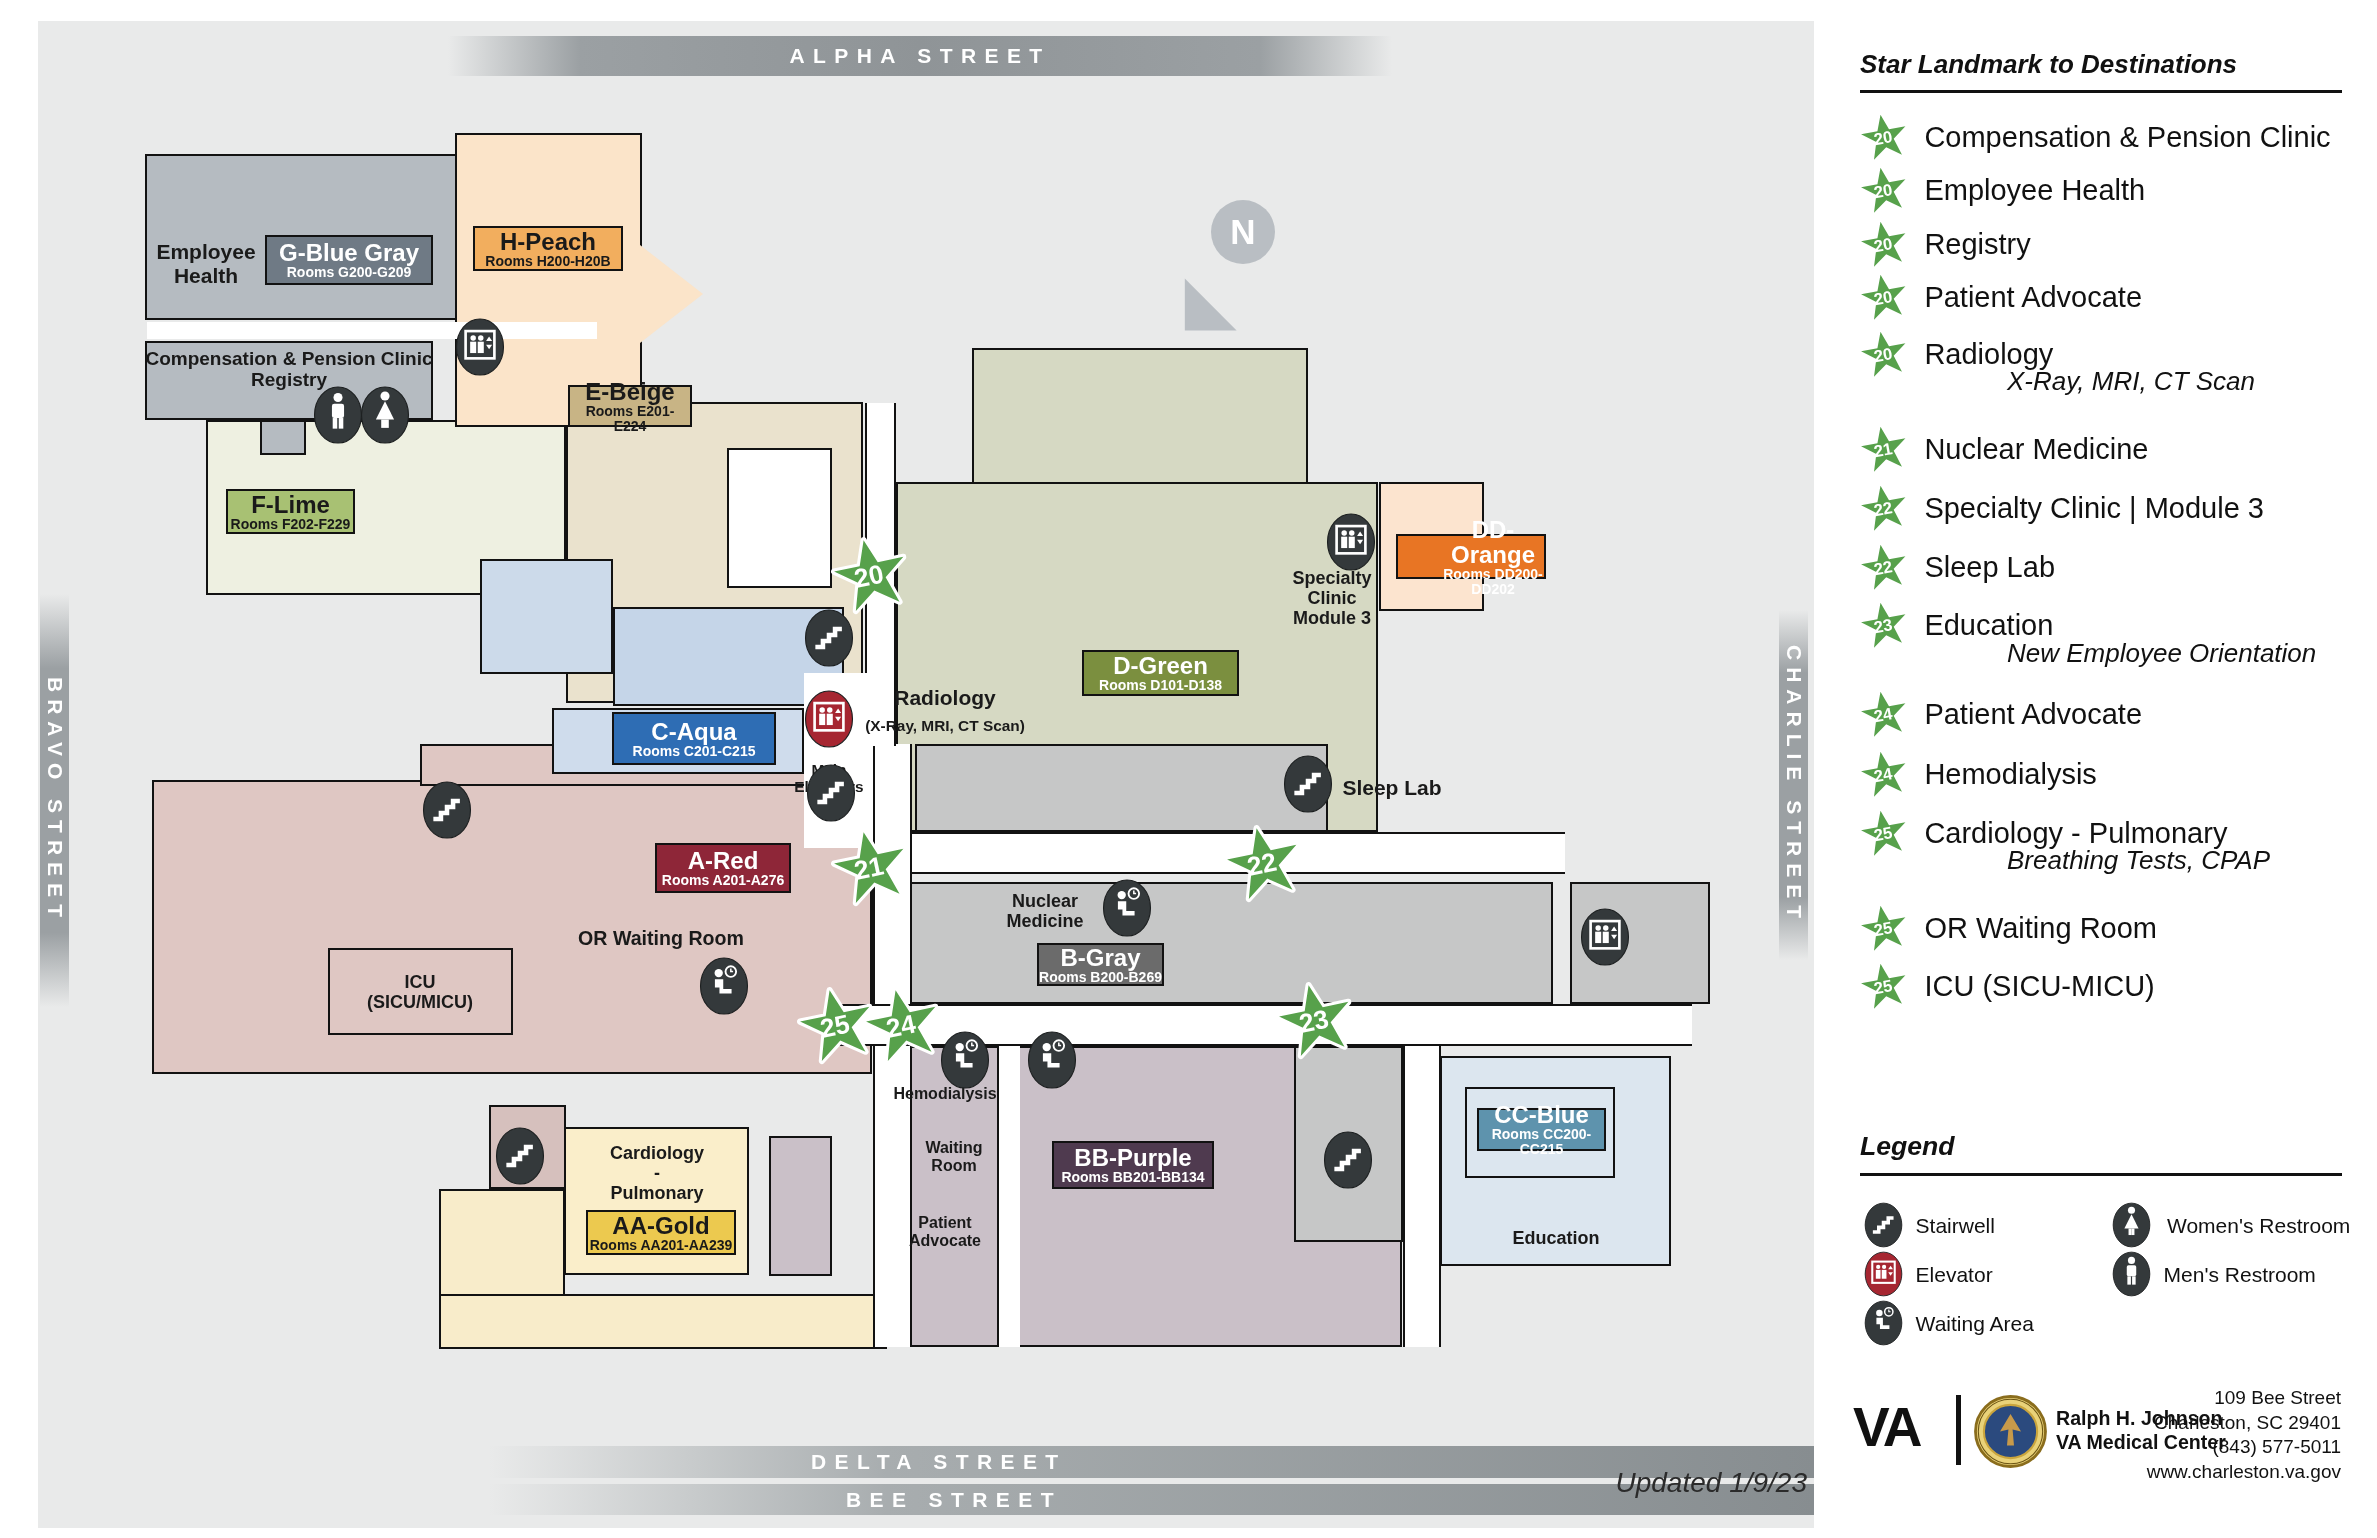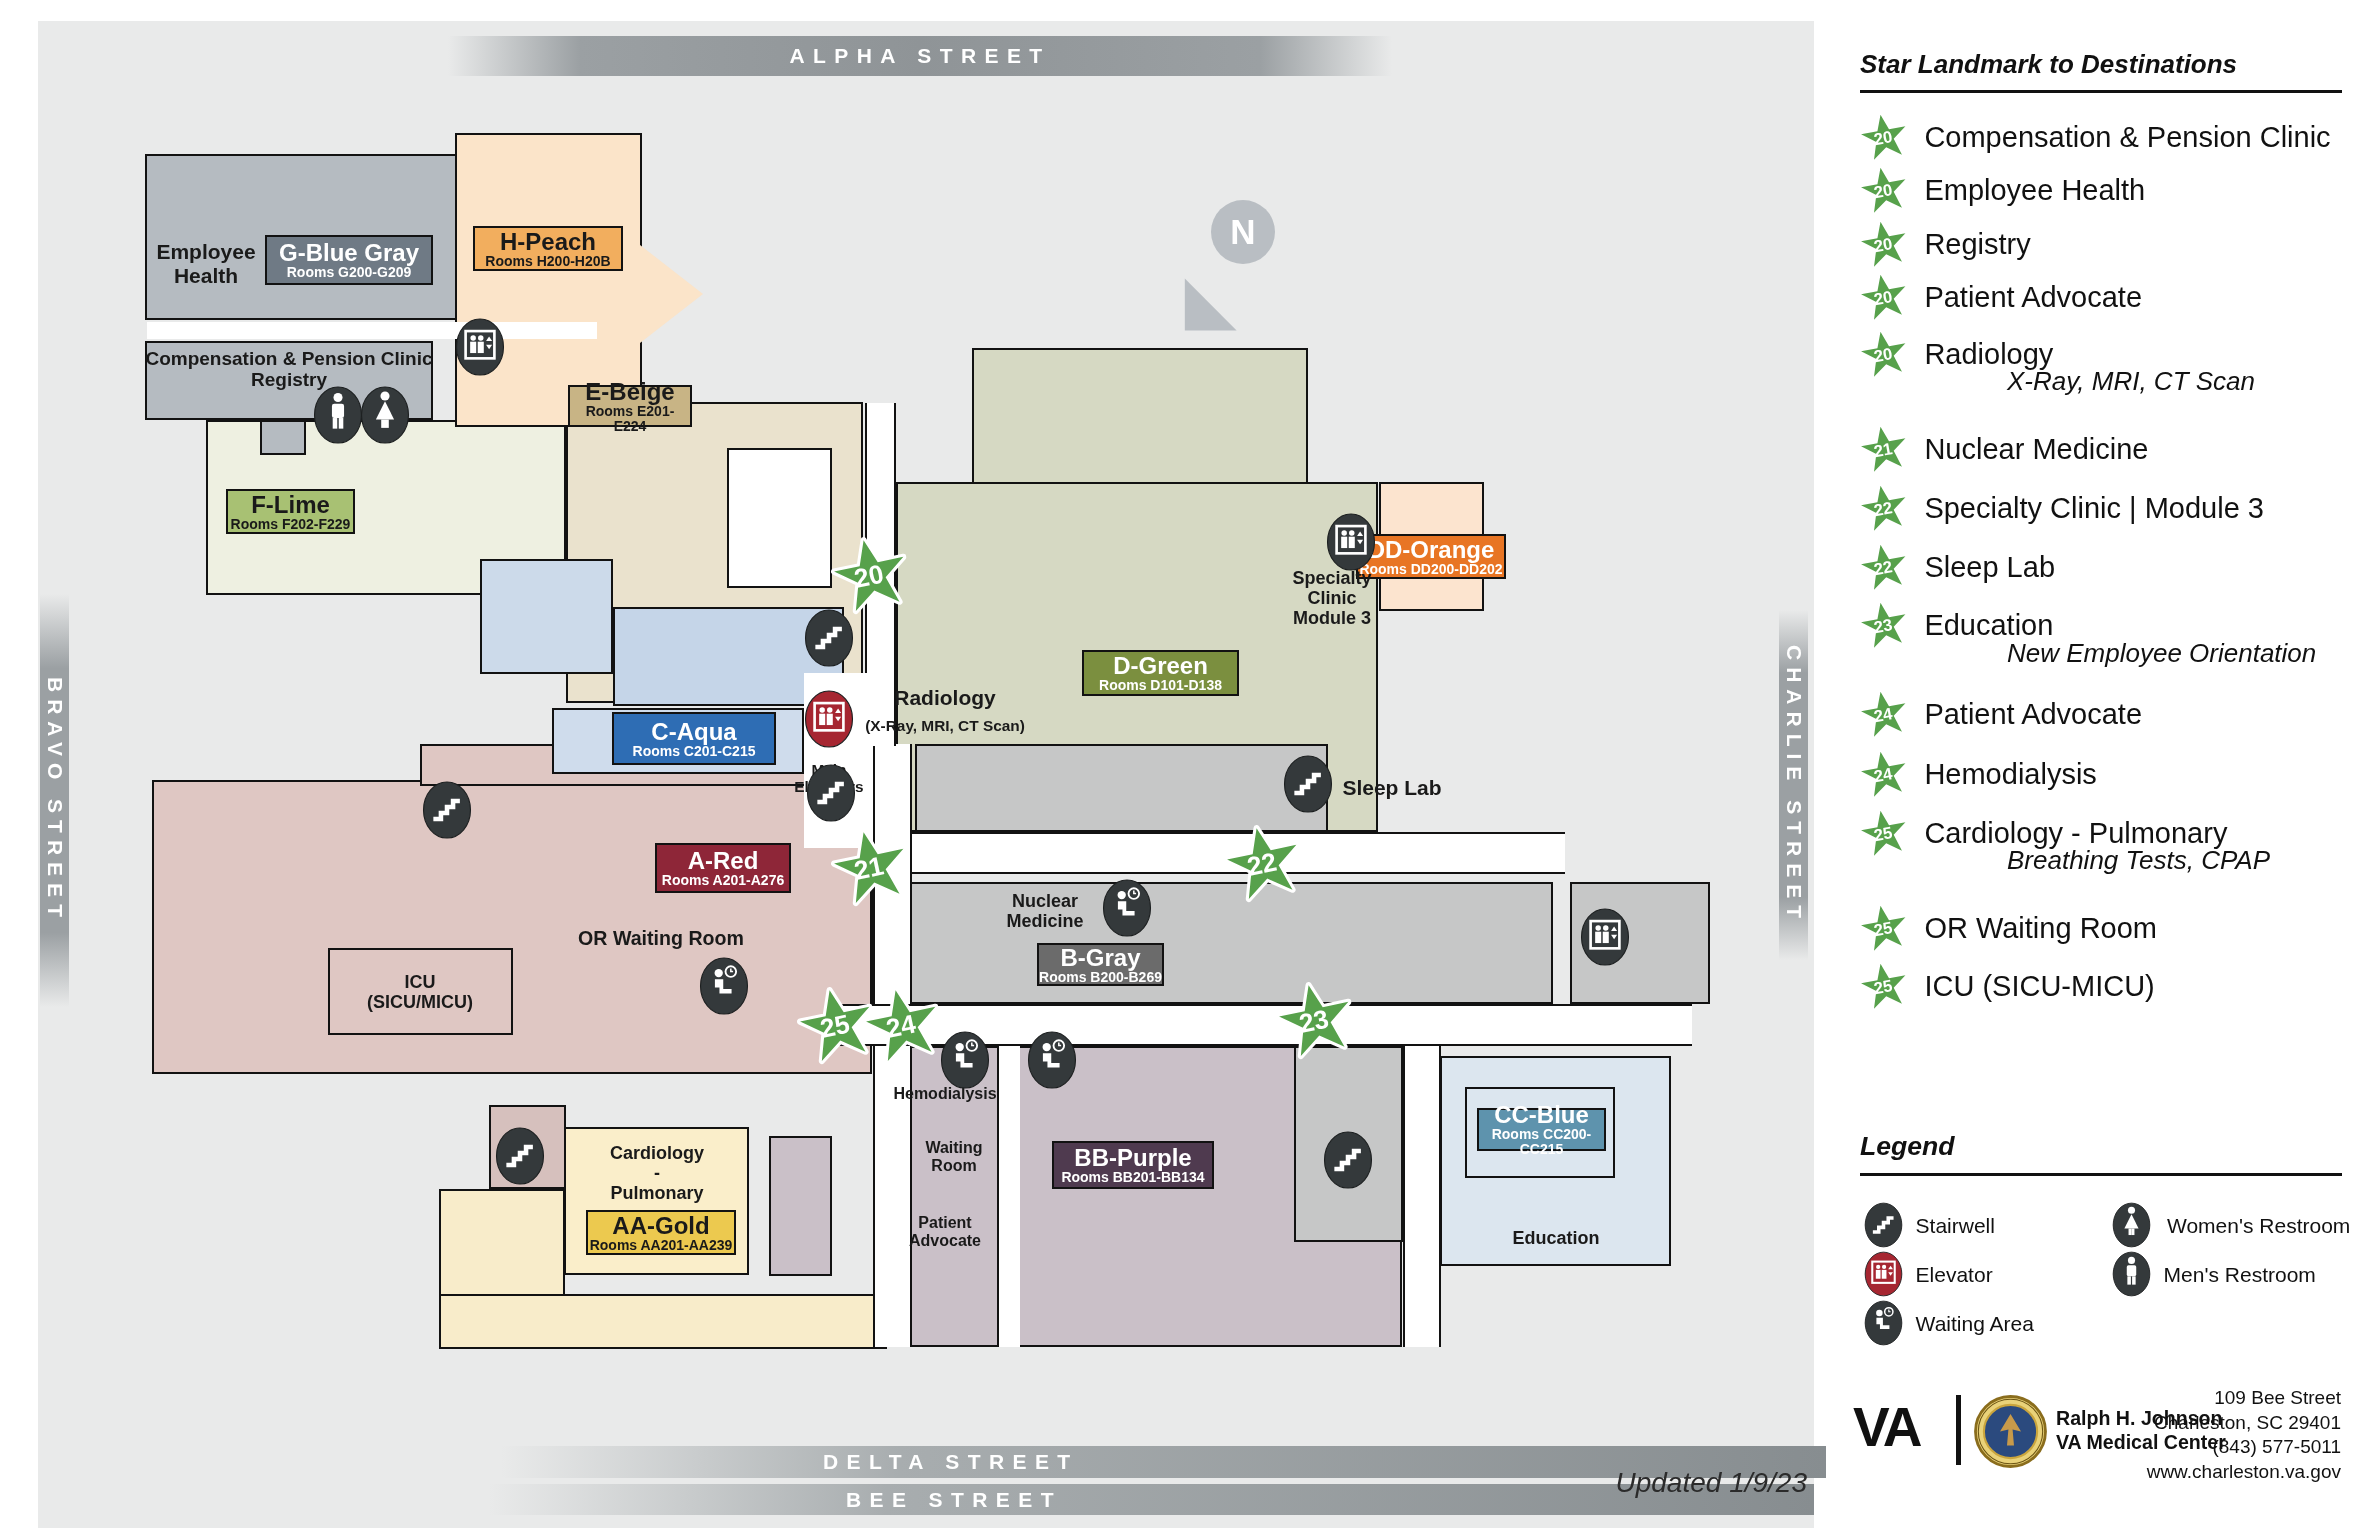--- a/index.html
+++ b/index.html
@@ -54,21 +54,21 @@
     <span>ALPHA STREET</span>
   </div>
   <div class="street-bar street-v" style="left:40px;top:594px;width:29px;height:413px;
               background:linear-gradient(180deg,#e9eaea 0%,#9ba0a3 18%,#9ba0a3 82%,#e9eaea 100%);">
     <span>BRAVO STREET</span>
   </div>
   <div class="street-bar street-v" style="left:1779px;top:610px;width:29px;height:350px;
               background:linear-gradient(180deg,#e9eaea 0%,#9ba0a3 18%,#9ba0a3 82%,#e9eaea 100%);">
     <span>CHARLIE STREET</span>
   </div>
-  <div class="street-bar" style="left:501px;top:1446px;width:1325px;height:32px;justify-content:flex-start;
+  <div class="street-bar" style="left:489px;top:1446px;width:1325px;height:32px;justify-content:flex-start;
               background:linear-gradient(90deg,#e9eaea 0%,#a8adaf 30%,#878d90 100%);">
     <span style="position:absolute;left:322px;">DELTA STREET</span>
   </div>
   <div class="street-bar" style="left:489px;top:1484px;width:1325px;height:31px;justify-content:flex-start;
               background:linear-gradient(90deg,#e9eaea 0%,#a8adaf 30%,#878d90 100%);">
     <span style="position:absolute;left:357px;">BEE STREET</span>
   </div>
 
   <svg class="abs" style="left:1182px;top:273px;" width="63" height="63" viewBox="0 0 90 90">
     <polygon points="4,8 78,82 4,82" fill="#b9bec3"></polygon>
@@ -128,21 +128,21 @@
         <div class="r">Rooms E201-E224</div>
       </div>
       <div class="wing-label" style="left: 226px; top: 489px; width: 129px; height: 45px; background: rgb(168, 193, 115); color: rgb(26, 26, 26);">
         <div class="t">F-Lime</div>
         <div class="r">Rooms F202-F229</div>
       </div>
       <div class="wing-label" style="left: 612px; top: 712px; width: 164px; height: 53px; background: rgb(46, 109, 180); color: rgb(255, 255, 255);">
         <div class="t">C-Aqua</div>
         <div class="r">Rooms C201-C215</div>
       </div>
-      <div class="wing-label" style="left: 1356px; top: 534px; width: 150px; height: 45px; background: rgb(232, 117, 36); color: rgb(255, 255, 255);">
+      <div class="wing-label" style="left: 1396px; top: 534px; width: 150px; height: 45px; background: rgb(232, 117, 36); color: rgb(255, 255, 255); padding-left: 44px;">
         <div class="t">DD-Orange</div>
         <div class="r">Rooms DD200-DD202</div>
       </div>
       <div class="wing-label" style="left: 1082px; top: 650px; width: 157px; height: 46px; background: rgb(123, 143, 63); color: rgb(255, 255, 255);">
         <div class="t">D-Green</div>
         <div class="r">Rooms D101-D138</div>
       </div>
       <div class="wing-label" style="left: 655px; top: 843px; width: 136px; height: 50px; background: rgb(142, 38, 56); color: rgb(255, 255, 255);">
         <div class="t">A-Red</div>
         <div class="r">Rooms A201-A276</div>

